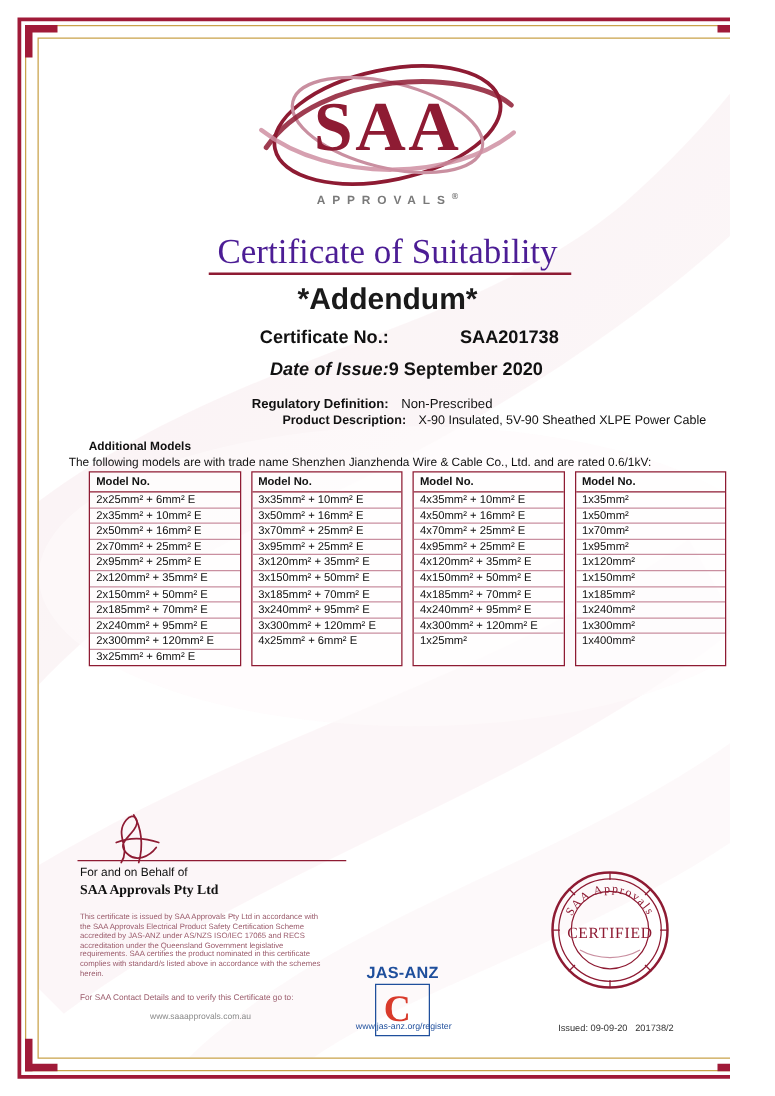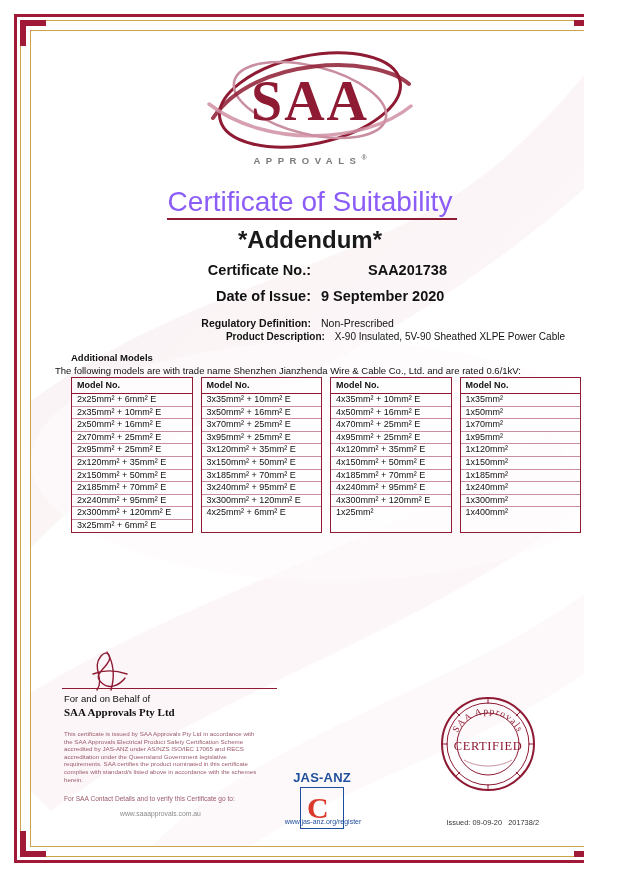--- a/index.html
+++ b/index.html
@@ -78,23 +78,23 @@
     text-align: center;
   }
   .approvals-text .reg { font-size: 7px; letter-spacing: 0; vertical-align: super; }
 
   
   .cert-title {
     position: absolute;
     left: 0; top: 186px;
     width: 620px;
     text-align: center;
-    font-family: Liberation Sans, sans-serif;
+    font-family: Liberation Serif, serif;
     font-size: 28px;
-    color: #8b5cf6;
+    color: #4c1d95;
   }
   .title-rule {
     position: absolute;
     left: 167px; top: 218px;
     width: 290px;
     height: 2px;
     background: #8e1b33;
   }
   .addendum {
     position: absolute;
@@ -118,21 +118,21 @@
   }
   .kv .v {
     text-align: left;
     color: #111;
   }
   .kv-cert { left: 95px; top: 262px; width: 430px; font-size: 14.5px; gap: 47px; }
   .kv-cert .k { width: 216px; padding-right: 10px; }
   .kv-cert .v { font-weight: bold; }
 
   .kv-date { left: 95px; top: 288px; width: 430px; font-size: 14.5px; }
-  .kv-date .k { width: 216px; padding-right: 10px; }
+  .kv-date .k { width: 216px; padding-right: 0; font-style: italic; }
   .kv-date .v { font-weight: bold; }
 
   .kv-reg { left: 95px; top: 317px; width: 470px; font-size: 10.5px; }
   .kv-reg .k { width: 216px; padding-right: 10px; }
 
   .kv-prod { left: 95px; top: 331px; width: 470px; font-size: 10px; justify-content: flex-end; }
   .kv-prod .k { width: 216px; padding-right: 10px; }
 
   
   .am-heading {

